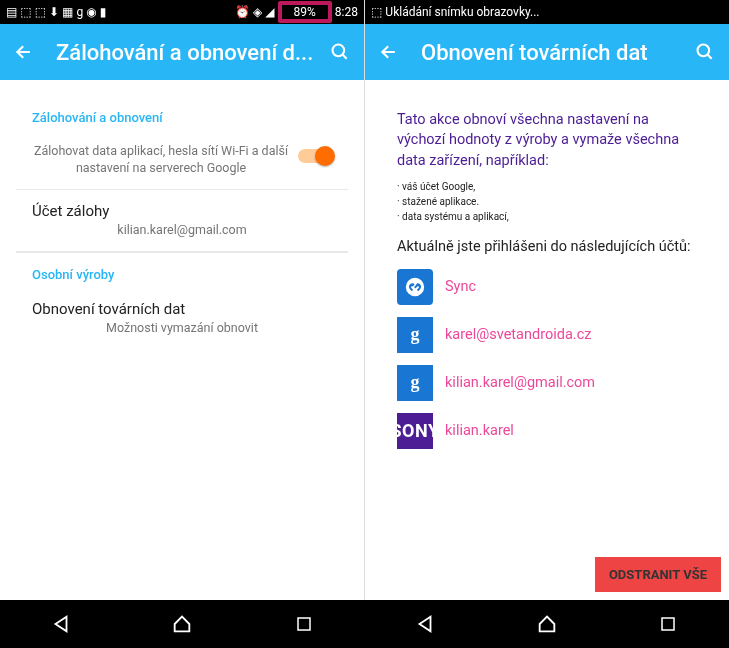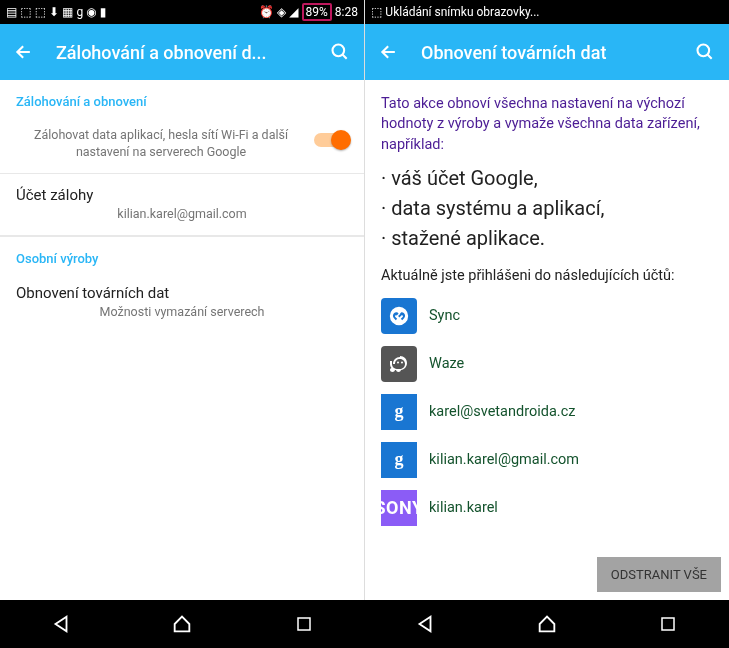--- a/index.html
+++ b/index.html
@@ -3,45 +3,45 @@
 <meta charset="utf-8">
 <style>
   * { margin: 0; padding: 0; box-sizing: border-box; font-family: Roboto, Arial, sans-serif; }
   body { width: 729px; height: 648px; display: flex; flex-direction: column; background: #fff; }
   .screens { display: flex; flex: 1; }
   .screen { flex: 1; display: flex; flex-direction: column; position: relative; }
   .screen + .screen { border-left: 1px solid #ddd; }
   .statusbar { height: 24px; background: #000; color: #fff; display: flex; align-items: center; font-size: 11px; padding: 0 6px; justify-content: space-between; }
   .sb-icons { display: flex; gap: 3px; align-items: center; }
   .sb-icons span { font-size: 12px; }
-  .sb-battery { border: 2px solid #be185d; border-radius: 2px; padding: 0 2px; font-size: 9px; }
+  .sb-battery { border: 4px solid #be185d; border-radius: 2px; padding: 0 12px; font-size: 9px; }
   .appbar { height: 56px; background: #29b6f6; color: #fff; display: flex; align-items: center; padding: 0 12px; }
   .appbar .back { width: 24px; height: 24px; display:flex; align-items:center; justify-content:center; }
-  .appbar .title { flex: 1; font-size: 18px; font-weight: 500; margin-left: 20px; white-space: nowrap; overflow: hidden; text-overflow: ellipsis; }
+  .appbar .title { flex: 1; font-size: 22px; font-weight: 500; margin-left: 20px; white-space: nowrap; overflow: hidden; text-overflow: ellipsis; }
   .appbar .search { width: 24px; height: 24px; display:flex; align-items:center; justify-content:center; }
-  .content { flex: 1; overflow: hidden; background: #fff; padding: 0; font-size: 14px; color: #333; }
+  .content { flex: 1; overflow: hidden; background: #fff; padding: 16px; font-size: 14px; color: #333; }
   .cat { color: #29b6f6; font-size: 13px; font-weight: 500; padding: 14px 16px 6px; }
   .item { padding: 12px 16px; display: flex; align-items: flex-start; position: relative; }
   .item .text { flex: 1; }
   .item .t1 { font-size: 15px; color: #222; margin-bottom: 2px; }
   .item .t2 { font-size: 12.5px; color: #757575; line-height: 1.35; text-align: center; }
   .switch { width: 34px; height: 14px; background: #ffcc99; border-radius: 7px; position: relative; margin-top: 6px; margin-left: 8px; }
   .switch::after { content:""; position:absolute; right:-3px; top:-3px; width:20px; height:20px; background:#ff6d00; border-radius:50%; box-shadow:0 1px 2px rgba(0,0,0,0.3); }
   .divider { height: 1px; background: #e8e8e8; margin: 0; }
   .para { padding: 14px 16px 8px; font-size: 14.5px; color: #4c1d95; line-height: 1.4; }
-  .bullet { padding: 0 16px; font-size: 20px; color: #222; line-height: 1.5; }
+  .bullet { padding: 0 16px; font-size: 10px; color: #222; line-height: 1.5; }
   .acct-head { padding: 14px 16px 8px; font-size: 14.5px; color: #222; }
   .acct { display: flex; align-items: center; padding: 6px 16px; gap: 12px; }
   .acct .ico { width: 36px; height: 36px; display:flex; align-items:center; justify-content:center; color:#fff; font-size: 18px; font-weight: bold; }
-  .acct .label { font-size: 14.5px; color: #14532d; }
+  .acct .label { font-size: 14.5px; color: #ec4899; }
   .ico-shazam { background: #1976d2; border-radius:4px; }
   .ico-waze { background: #555; border-radius:4px; }
   .ico-google { background: #1976d2; font-family: Georgia, serif; }
-  .ico-sony { background: #8b5cf6; font-size: 9px; font-weight: bold; letter-spacing: 0.5px; text-align: center; }
-  .erase-btn { position: absolute; bottom: 8px; right: 8px; background: #a3a3a3; padding: 10px 14px; font-size: 13px; font-weight: 400; color: #333; border: none; margin-left: 33px; }
+  .ico-sony { background: #4c1d95; font-size: 9px; font-weight: bold; letter-spacing: 0.5px; text-align: center; }
+  .erase-btn { position: absolute; bottom: 8px; right: 8px; background: #ef4444; padding: 10px 14px; font-size: 13px; font-weight: 700; color: #333; border: none; margin-left: 33px; }
   .navbar { height: 48px; background: #000; }
   .navs { display: flex; height: 100%; }
   .navhalf { flex:1; display:flex; justify-content:space-around; align-items:center; }
   .navbtn { width: 24px; height: 24px; color:#fff; display:flex; align-items:center; justify-content:center; }
   svg { display:block; }
 </style>
 </head>
 <body>
 
 <div class="screens">
@@ -99,21 +99,21 @@
       </div>
       <div class="divider"></div>
 
       <div class="divider"></div>
 
       <div class="cat">Osobní výroby</div>
 
       <div class="item">
         <div class="text">
           <div class="t1">Obnovení továrních dat</div>
-          <div class="t2">Možnosti vymazání serverech</div>
+          <div class="t2">Možnosti vymazání obnovit</div>
         </div>
       </div>
     </div>
   </div>
 
   <div class="screen">
     <div class="statusbar">
       <div class="sb-icons">
         <span>⬚</span>
         <span style="font-size:12px">Ukládání snímku obrazovky...</span>
@@ -129,42 +129,34 @@
       <div class="search">
         <svg width="20" height="20" viewBox="0 0 24 24" fill="none" stroke="#fff" stroke-width="2.5">
             <circle cx="10" cy="10" r="7"></circle>
             <path d="m20 20-5-5"></path>
           </svg>
       </div>
     </div>
     <div class="content" style="position:relative;">
       <div class="para">Tato akce obnoví všechna nastavení na výchozí hodnoty z výroby a vymaže všechna data zařízení, například:</div>
       <div class="bullet">· váš účet Google,</div>
+      <div class="bullet">· stažené aplikace.</div>
       <div class="bullet">· data systému a aplikací,</div>
-      <div class="bullet">· stažené aplikace.</div>
 
       <div class="acct-head">Aktuálně jste přihlášeni do následujících účtů:</div>
 
       <div class="acct">
         <div class="ico ico-shazam">
             <svg width="22" height="22" viewBox="0 0 24 24" fill="#fff">
               <path d="M12 2a10 10 0 100 20 10 10 0 000-20zm-3 6c1 0 2 .5 2.5 1.5l-2 2c-.5-.5-1-.5-1.5 0s-.5 1 0 1.5l2 2-1.5 1.5-2-2c-1.5-1.5-1.5-4 0-5.5.7-.7 1.6-1 2.5-1zm6 0c1 0 1.8.3 2.5 1 1.5 1.5 1.5 4 0 5.5l-2 2-1.5-1.5 2-2c.5-.5.5-1 0-1.5s-1-.5-1.5 0l-2 2-1.5-1.5 2-2C13.5 8.5 14.5 8 15 8z"></path>
             </svg>
           </div>
         <div class="label">Sync</div>
       </div>
       <div class="acct">
-        <div class="ico ico-waze">
-            <svg width="24" height="24" viewBox="0 0 24 24" fill="#fff">
-              <path d="M13 4c4 0 7 3 7 7 0 3.5-2.5 6.5-6 7-.3 1-1.2 2-2.5 2s-2.2-1-2.5-2H8c-.3 1-1.2 2-2.5 2S3 19 3 18c0-1 .6-1.8 1.5-2C3.5 15 3 13.5 3 12V9h2v3c0 3 2.5 5 6 5h2c3 0 5-2.5 5-5s-2-5-5-5-5 2-5 5H6c0-4 3-7 7-7zm-2 5.5a1 1 0 110 2 1 1 0 010-2zm4 0a1 1 0 110 2 1 1 0 010-2z"></path>
-            </svg>
-          </div>
-        <div class="label">Waze</div>
-      </div>
-      <div class="acct">
         <div class="ico ico-google">g</div>
         <div class="label">karel@svetandroida.cz</div>
       </div>
       <div class="acct">
         <div class="ico ico-google">g</div>
         <div class="label">kilian.karel@gmail.com</div>
       </div>
       <div class="acct">
         <div class="ico ico-sony">SONY</div>
         <div class="label">kilian.karel</div>

